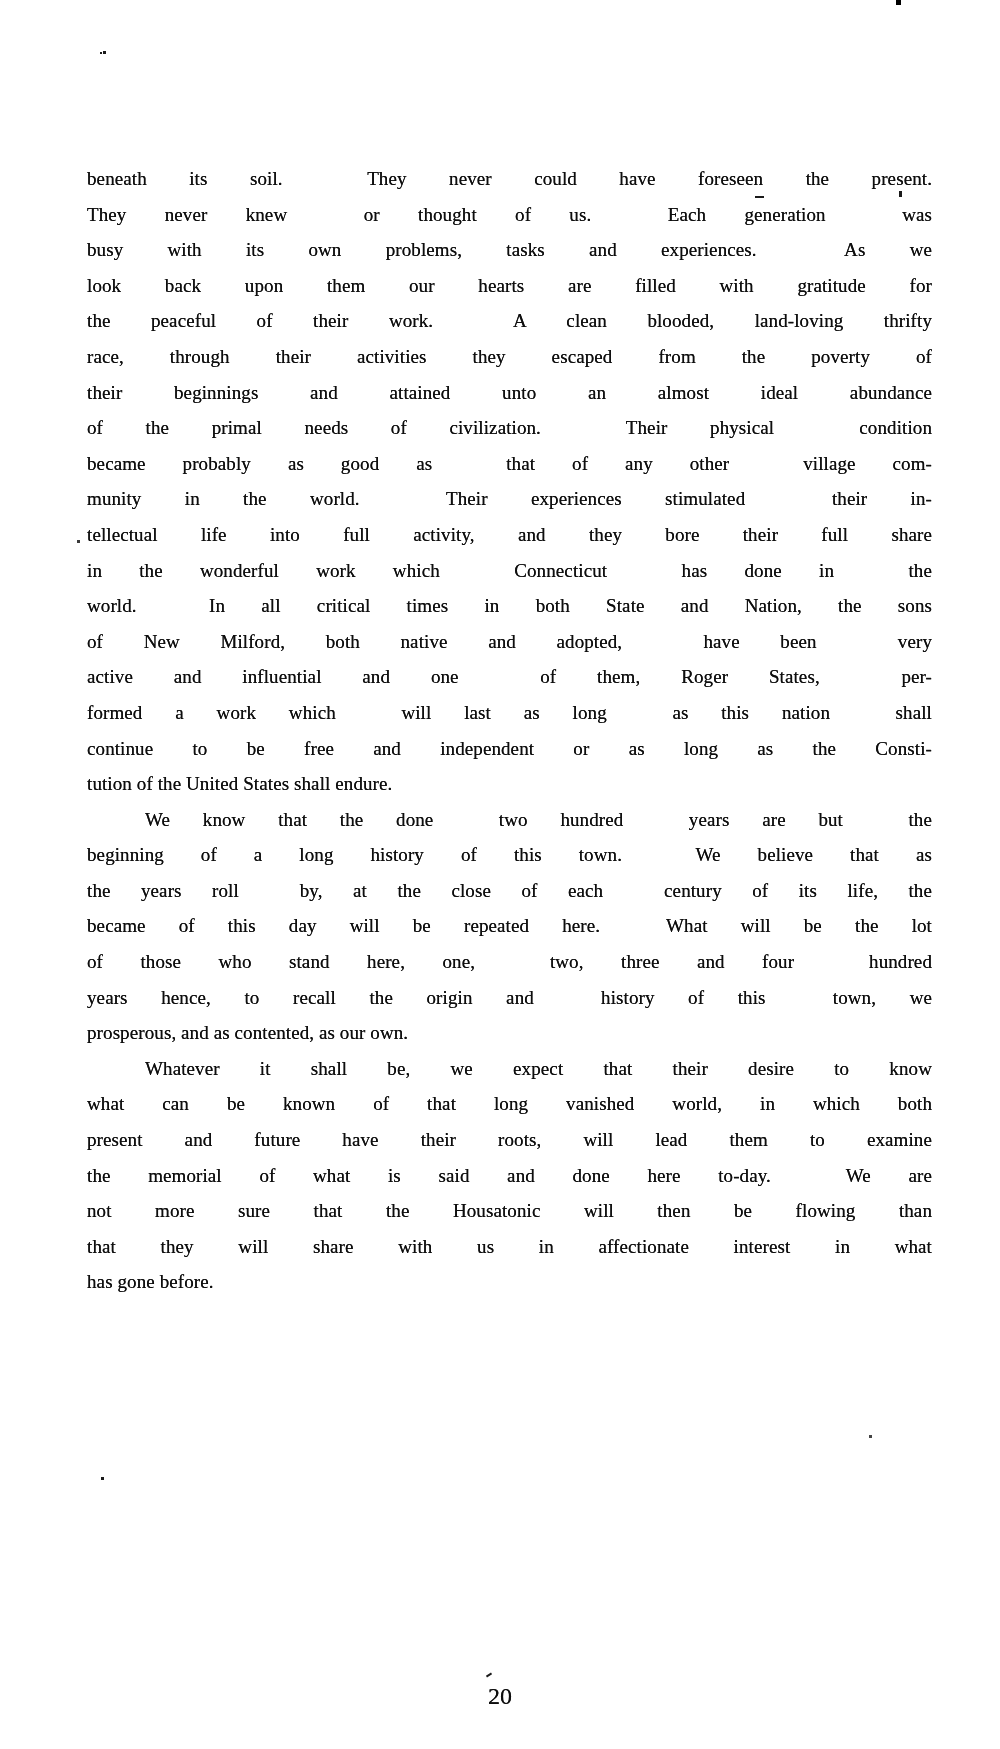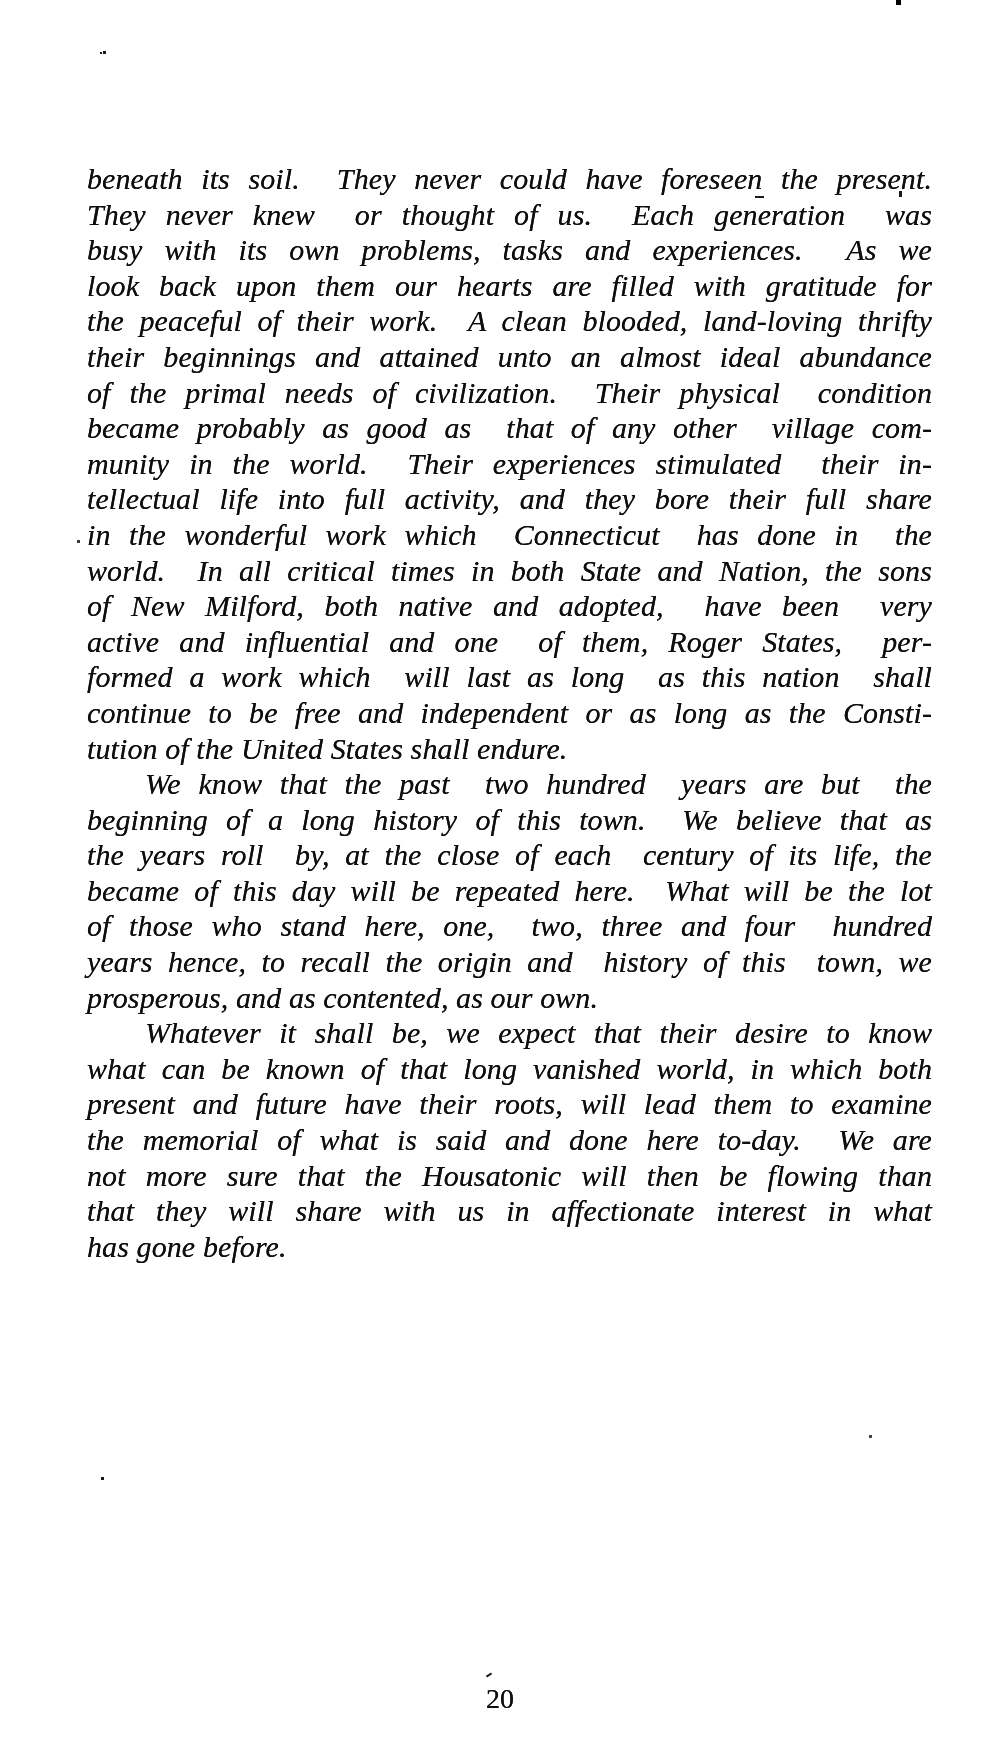--- a/index.html
+++ b/index.html
@@ -19,40 +19,39 @@
   .text-block {
     position: absolute;
     left: 87px;
     top: 161px;
     width: 845px;
   }
   .line {
     white-space: pre-wrap;
     text-align: justify;
     text-align-last: justify;
-    font-size: 30px;
+    font-size: 19px;
     line-height: 35.6px;
     height: 35.6px;
     letter-spacing: 0.1px;
     text-shadow: 0 0 0.6px rgba(0,0,0,0.85);
-    font-style: italic;
   }
   .line.last {
     text-align-last: left;
   }
   .line.indent {
     padding-left: 58px;
   }
   .page-number {
     position: absolute;
     left: 0;
     top: 1683px;
     width: 100%;
     text-align: center;
-    font-size: 28px;
+    font-size: 24px;
     text-shadow: 0 0 0.6px rgba(0,0,0,0.85);
   }
   
   .speck {
     position: absolute;
     background: #1a1a1a;
   }
   .speck-pair-a  { left: 100px; top: 52px;  width: 2px; height: 2px; }
   .speck-pair-b  { left: 103px; top: 51px;  width: 3px; height: 3px; }
   .edge-tick     { left: 896px; top: 0;     width: 5px; height: 5px; background:#000; }
@@ -67,33 +66,34 @@
 <body>
 
 <div class="page">
 
   <div class="text-block" id="text-block">
       <div class="line">beneath its soil.  They never could have foreseen the present.</div>
       <div class="line">They never knew  or thought of us.  Each generation  was</div>
       <div class="line">busy with its own problems, tasks and experiences.  As we</div>
       <div class="line">look back upon them our hearts are filled with gratitude for</div>
       <div class="line">the peaceful of their work.  A clean blooded, land-loving thrifty</div>
+      <div class="line">race, through their activities they escaped from the poverty of</div>
       <div class="line">their beginnings and attained unto an almost ideal abundance</div>
       <div class="line">of the primal needs of civilization.  Their physical  condition</div>
       <div class="line">became probably as good as  that of any other  village com-</div>
       <div class="line">munity in the world.  Their experiences stimulated  their in-</div>
       <div class="line">tellectual life into full activity, and they bore their full share</div>
       <div class="line">in the wonderful work which  Connecticut  has done in  the</div>
       <div class="line">world.  In all critical times in both State and Nation, the sons</div>
       <div class="line">of New Milford, both native and adopted,  have been  very</div>
       <div class="line">active and influential and one  of them, Roger States,  per-</div>
       <div class="line">formed a work which  will last as long  as this nation  shall</div>
       <div class="line">continue to be free and independent or as long as the Consti-</div>
       <div class="line last">tution of the United States shall endure.</div>
-      <div class="line indent">We know that the past  two hundred  years are but  the</div>
+      <div class="line indent">We know that the done  two hundred  years are but  the</div>
       <div class="line">beginning of a long history of this town.  We believe that as</div>
       <div class="line">the years roll  by, at the close of each  century of its life, the</div>
       <div class="line">became of this day will be repeated here.  What will be the lot</div>
       <div class="line">of those who stand here, one,  two, three and four  hundred</div>
       <div class="line">years hence, to recall the origin and  history of this  town, we</div>
       <div class="line last">prosperous, and as contented, as our own.</div>
       <div class="line indent">Whatever it shall be, we expect that their desire to know</div>
       <div class="line">what can be known of that long vanished world, in which both</div>
       <div class="line">present and future have their roots, will lead them to examine</div>
       <div class="line">the memorial of what is said and done here to-day.  We are</div>

